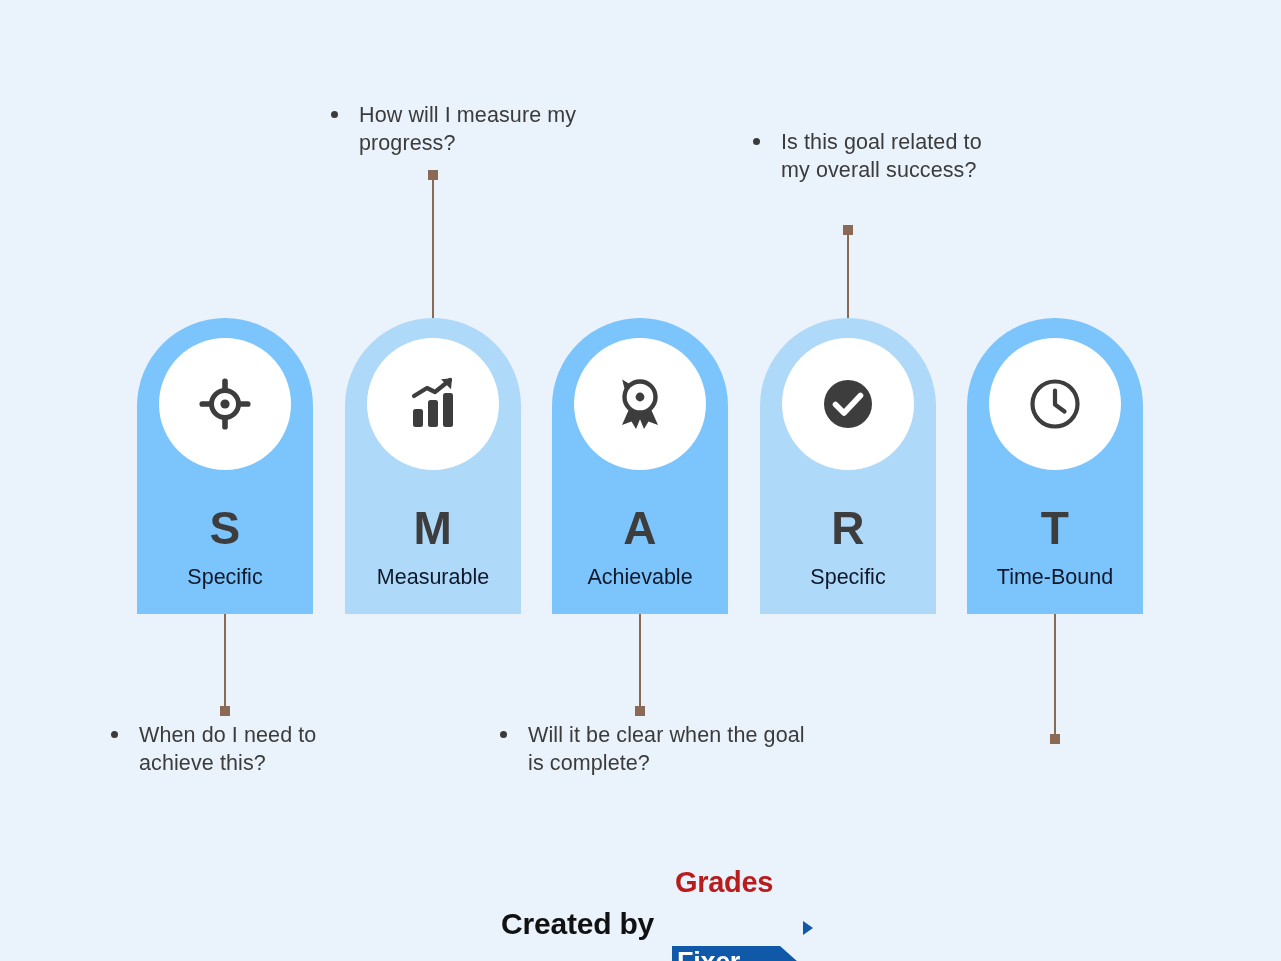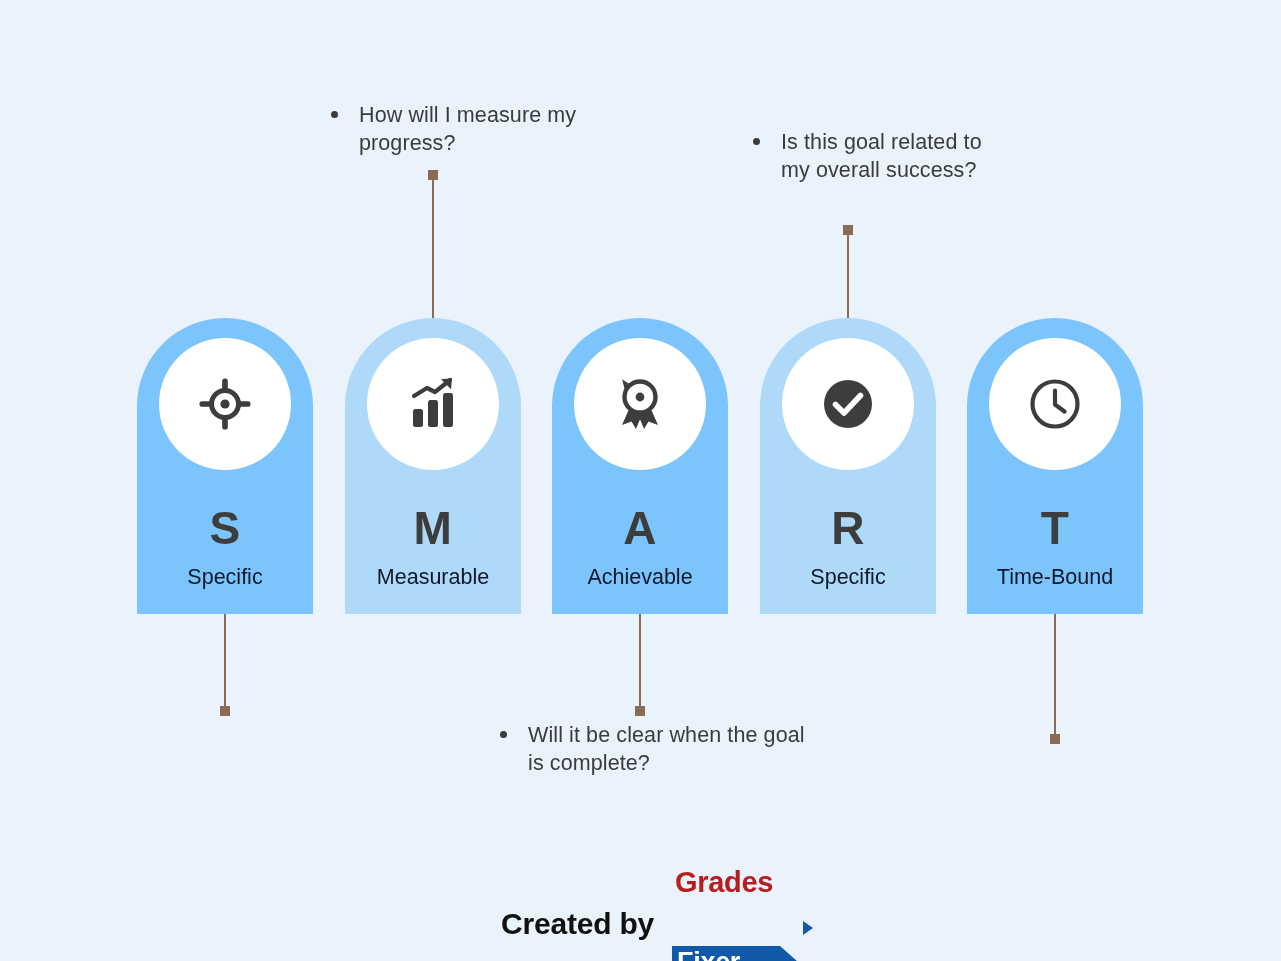--- a/index.html
+++ b/index.html
@@ -211,20 +211,24 @@
   <div class="callout" style="left:331px; top:101px; width:290px;">
     <span class="bullet"></span>
     <span class="txt">How will I measure my progress?</span>
   </div>
 
   <div class="callout" style="left:753px; top:128px; width:245px;">
     <span class="bullet"></span>
     <span class="txt">Is this goal related to my overall success?</span>
   </div>
 
+  <div class="callout" style="left:111px; top:721px; width:250px;">
+    <span class="bullet"></span>
+    <span class="txt">When do I need to achieve this?</span>
+  </div>
 
   <div class="callout" style="left:500px; top:721px; width:310px;">
     <span class="bullet"></span>
     <span class="txt">Will it be clear when the goal is complete?</span>
   </div>
 
 
   <div class="pillar dark" style="left:137px;">
     <div class="circle">
       <span>

